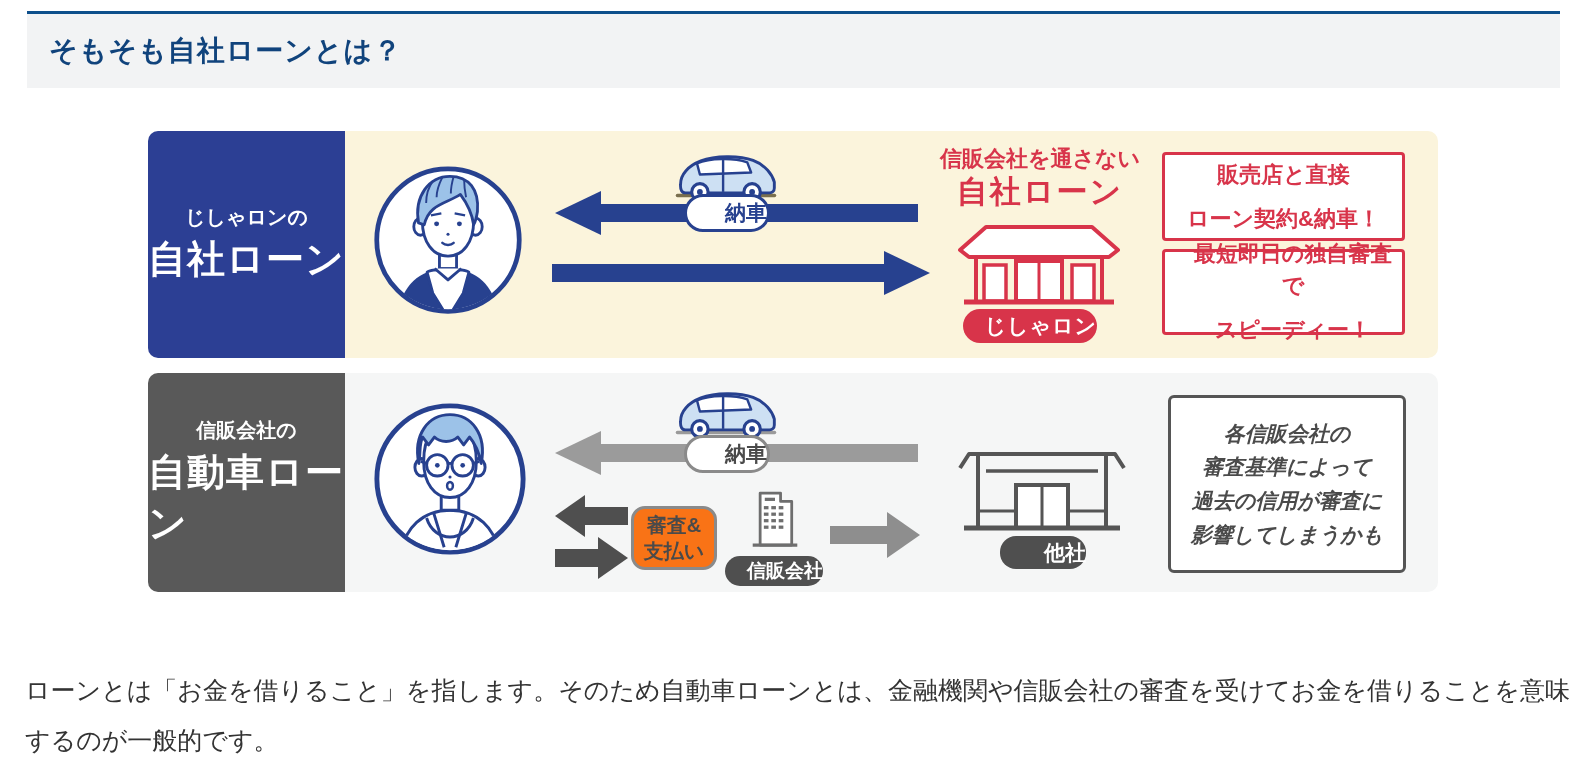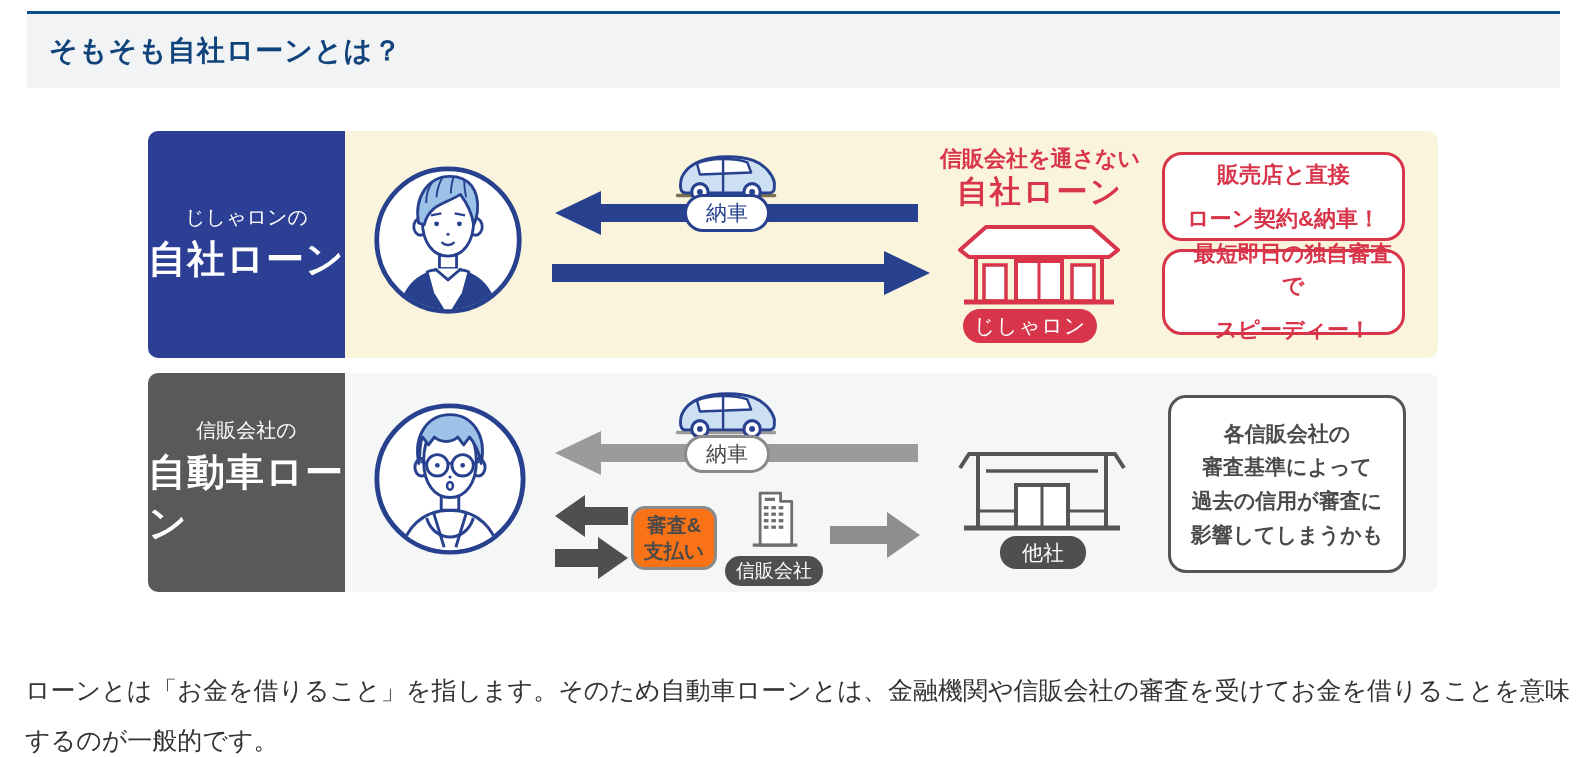--- a/index.html
+++ b/index.html
@@ -12,48 +12,48 @@
   .header-title{ margin-left:22px; font-size:28px; font-weight:bold; color:var(--header_text,#10437c); letter-spacing:1px; }
 
   
   .row { position:absolute; left:148px; width:1290px; }
   #row1 { top:131px; height:227px; }
   #row2 { top:373px; height:219px; }
   .row-label { position:absolute; left:0; top:0; width:197px; height:100%; border-radius:10px 0 0 10px;
                display:flex; flex-direction:column; justify-content:center; align-items:center; color:#fff; z-index:2; }
   #row1 .row-label { background:var(--label_blue,#2c3f94); }
   #row2 .row-label { background:var(--label_gray,#595959); }
-  .row-label .l1 { font-size:20px; font-weight:normal; }
+  .row-label .l1 { font-size:20px; font-weight:bold; }
   .row-label .l2 { font-size:38px; font-weight:bold; margin-top:3px; letter-spacing:1px; }
   .row-panel { position:absolute; left:197px; top:0; right:0; height:100%; border-radius:0 10px 10px 0; }
   #row1 .row-panel { background:var(--cream_bg,#fbf4dc); }
   #row2 .row-panel { background:var(--panel_gray,#f5f6f6); }
 
   .icon { position:absolute; z-index:2; }
 
   .arrow { position:absolute; z-index:1; }
   .arrow .shaft { position:absolute; }
   .arrow .head  { position:absolute; width:0; height:0; }
 
-  .pill { position:absolute; display:flex; align-items:center; justify-content:center; font-weight:normal; box-sizing:border-box; z-index:3; }
+  .pill { position:absolute; display:flex; align-items:center; justify-content:flex-end; font-weight:bold; box-sizing:border-box; z-index:3; }
   .pill-outline-blue { background:#fff; border:3px solid var(--brand_blue,#27418f); color:var(--brand_blue,#27418f); border-radius:20px; font-size:21px; }
   .pill-outline-gray { background:#fff; border:3px solid #8a8a8a; color:#4a4a4a; border-radius:20px; font-size:21px; }
   .pill-red  { background:var(--accent_red,#d8344a); color:#fff; border-radius:18px; font-size:21px; letter-spacing:1px; }
   .pill-dark { background:var(--dark_gray,#4f4f4f); color:#fff; border-radius:16px; }
 
   .caption-red { position:absolute; color:var(--accent_red,#d8344a); font-weight:bold; text-align:center; line-height:1.25; z-index:2; }
   .caption-red .c1 { display:block; font-size:22px; }
   .caption-red .c2 { display:block; font-size:31px; letter-spacing:2px; }
 
-  .benefit-box { position:absolute; background:#fff; border:3px solid var(--accent_red,#d8344a); border-radius:20px;
+  .benefit-box { position:absolute; background:#fff; border:3px solid var(--accent_red,#d8344a); border-radius:4px;
                  color:var(--accent_red,#d8344a); font-weight:bold; font-size:22px; display:flex; flex-direction:column;
                  align-items:center; justify-content:center; text-align:center; line-height:1.45; box-sizing:border-box; z-index:2;gap:12px; }
-  .note-box    { position:absolute; background:#fff; border:3px solid #555; border-radius:18px; color:#4a4a4a;
+  .note-box    { position:absolute; background:#fff; border:3px solid #555; border-radius:6px; color:#4a4a4a;
                  font-weight:bold; font-size:21px; display:flex; flex-direction:column; align-items:center;
-                 justify-content:center; text-align:center; line-height:1.6; box-sizing:border-box; z-index:2; }
+                 justify-content:center; text-align:center; line-height:1.6; box-sizing:border-box; z-index:2;font-style:italic; }
   .screening-box { position:absolute; background:#f97316; border:3px solid #8a8a8a; border-radius:14px; color:#4a4a4a;
                  font-weight:bold; font-size:20px; display:flex; flex-direction:column; align-items:center;
                  justify-content:center; text-align:center; line-height:1.3; box-sizing:border-box; z-index:3; }
 
   .para { position:absolute; left:25px; top:640px; width:1545px; font-size:25px; line-height:50px; color:var(--body_text,#333); }
 </style>
 </head>
 <body>
 
 <div id="app">

